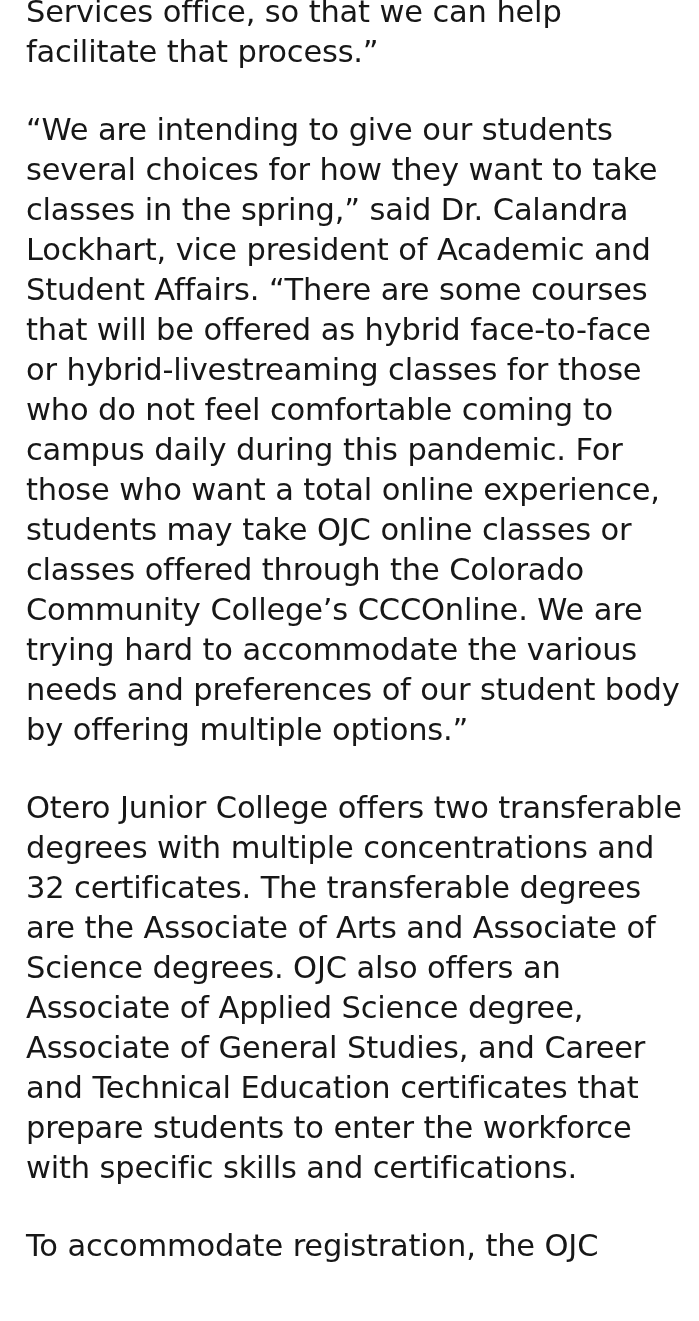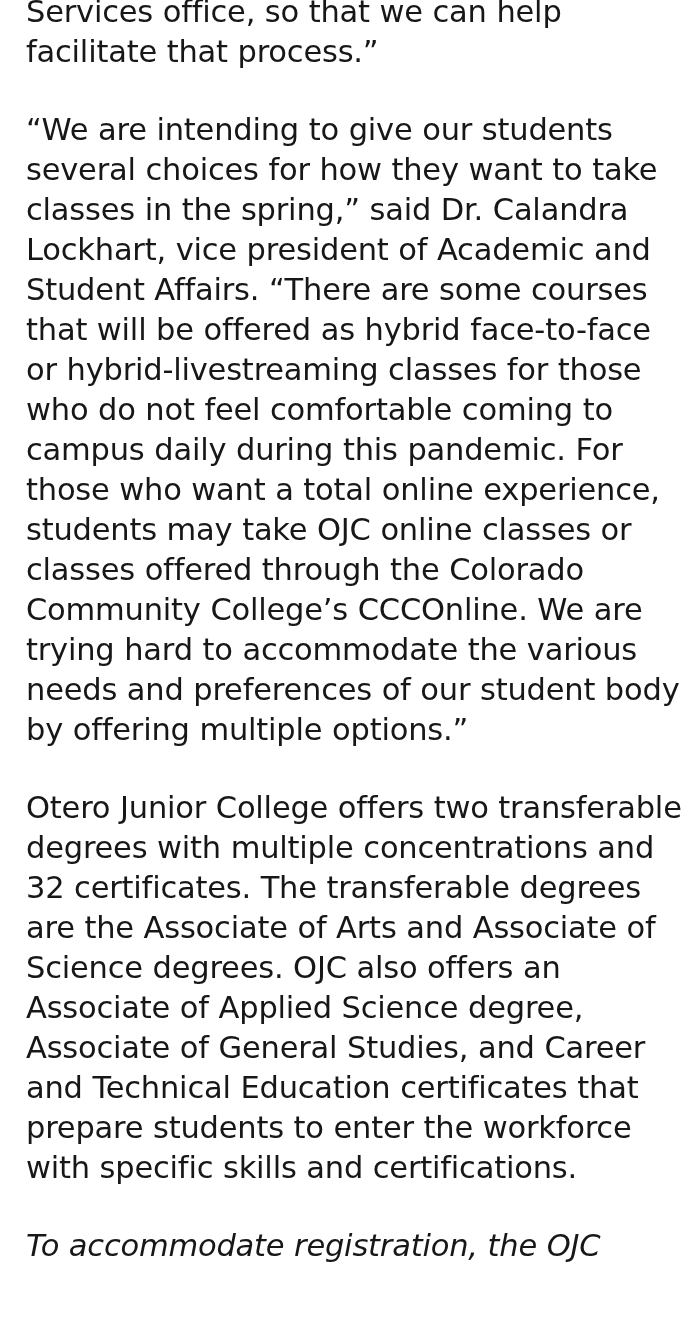--- a/index.html
+++ b/index.html
@@ -26,21 +26,20 @@
     margin: 0 0 38px 0;
     color: #171717;
     font-weight: 400;
     word-spacing: 0.2px;
   }
   .para.first {
     margin-top: -8px;
   }
   .para.last {
     margin-bottom: 14px;
-    font-style: italic;
   }
 </style>
 </head>
 <body>
 
 <div class="article">
   <p class="para first">Services office, so that we can help facilitate that process.”</p>
   <p class="para">“We are intending to give our students several choices for how they want to take classes in the spring,” said Dr. Calandra Lockhart, vice president of Academic and Student Affairs. “There are some courses that will be offered as hybrid face-to-face or hybrid-livestreaming classes for those who do not feel comfortable coming to campus daily during this pandemic. For those who want a total online experience, students may take OJC online classes or classes offered through the Colorado Community College’s CCCOnline. We are trying hard to accommodate the various needs and preferences of our student body by offering multiple options.”</p>
   <p class="para">Otero Junior College offers two transferable degrees with multiple concentrations and 32 certificates. The transferable degrees are the Associate of Arts and Associate of Science degrees. OJC also offers an Associate of Applied Science degree, Associate of General Studies, and Career and Technical Education certificates that prepare students to enter the workforce with specific skills and certifications.</p>
   <p class="para last">To accommodate registration, the OJC</p>

